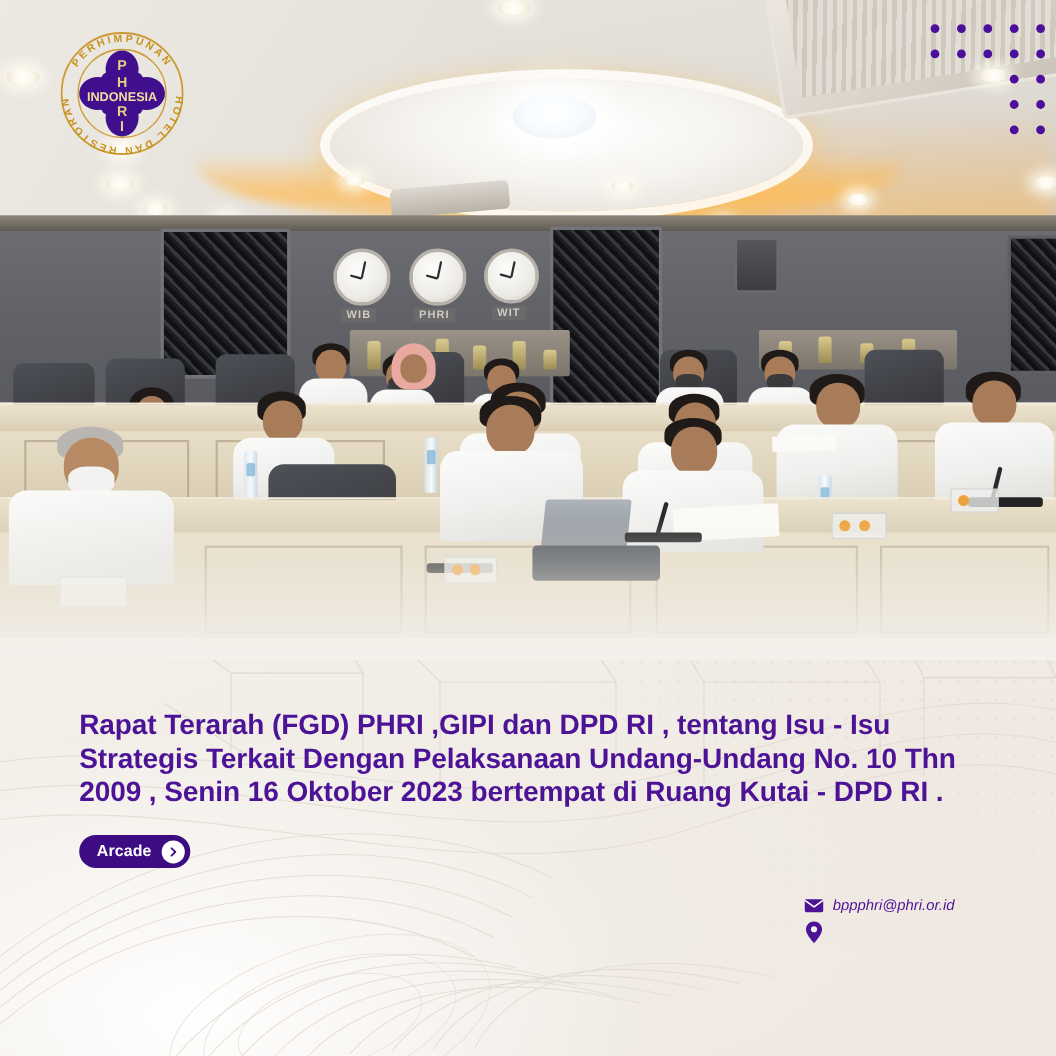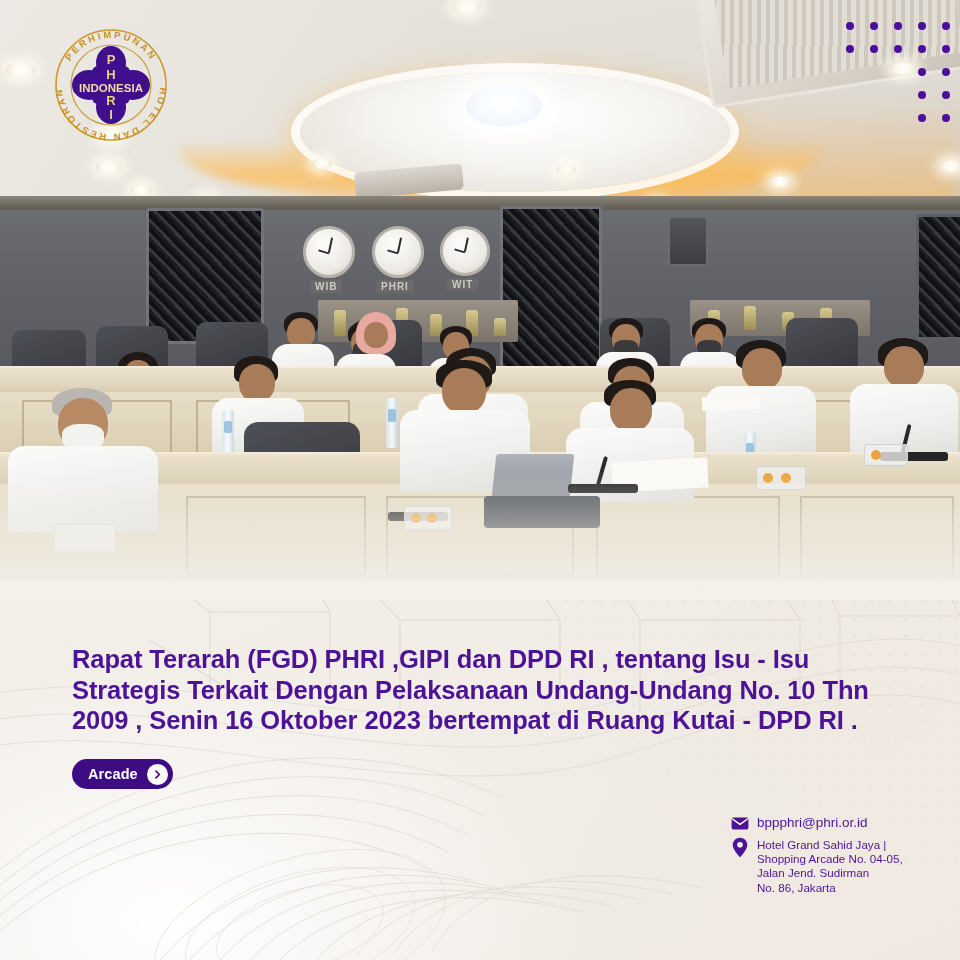--- a/index.html
+++ b/index.html
@@ -129,21 +129,21 @@
     padding:0 5px 0 16px;border-radius:16px;background:#3d0c82;}
   .swipe .lbl{color:#ffffff;font-size:14.5px;font-weight:700;letter-spacing:.1px;}
   .swipe .arrow{width:21px;height:21px;border-radius:50%;background:#ffffff;
     display:flex;align-items:center;justify-content:center;}
   .swipe .arrow svg{display:block;}
 
   
   .contact{position:absolute;left:730px;top:814px;width:225px;color:#4d1397;}
   .crow{display:flex;align-items:flex-start;gap:8px;margin-bottom:4px;}
   .crow .ico{width:19px;min-width:19px;height:19px;display:flex;align-items:center;justify-content:center;}
-  .crow .txt{font-size:13.5px;line-height:15px;font-weight:400;color:#4d1397;padding-top:1px;}
+  .crow .txt{font-size:13.5px;line-height:15px;font-weight:400;color:#4d1397;padding-top:1px;font-style:italic;}
   .crow.addr{margin-top:1px;align-items:flex-start;}
   .crow.addr .ico{padding-top:1px;}
   .crow.addr .txt{font-size:11.6px;line-height:14.2px;}
   .addr-line{display:block;}
 </style>
 </head>
 <body>
 
 <div id="poster">
 
@@ -471,22 +471,16 @@
     </div>
 
 
     <div class="crow addr">
       <span class="ico">
         <svg width="16" height="21" viewBox="0 0 16 21">
           <path d="M8 0.7 C3.9 0.7 0.7 3.9 0.7 8 C0.7 13 8 20.3 8 20.3 C8 20.3 15.3 13 15.3 8 C15.3 3.9 12.1 0.7 8 0.7 Z" fill="#4d1397"></path>
           <circle cx="8" cy="7.8" r="2.8" fill="#f4f1ec"></circle>
         </svg>
       </span>
-      <span class="txt">
-        <span class="addr-line">Hotel Grand Sahid Jaya |</span>
-        <span class="addr-line">Shopping Arcade No. 04-05,</span>
-        <span class="addr-line">Jalan Jend. Sudirman</span>
-        <span class="addr-line">No. 86, Jakarta</span>
-      </span>
     </div>
   </div>
 
 </div>
 
 </body></html>

